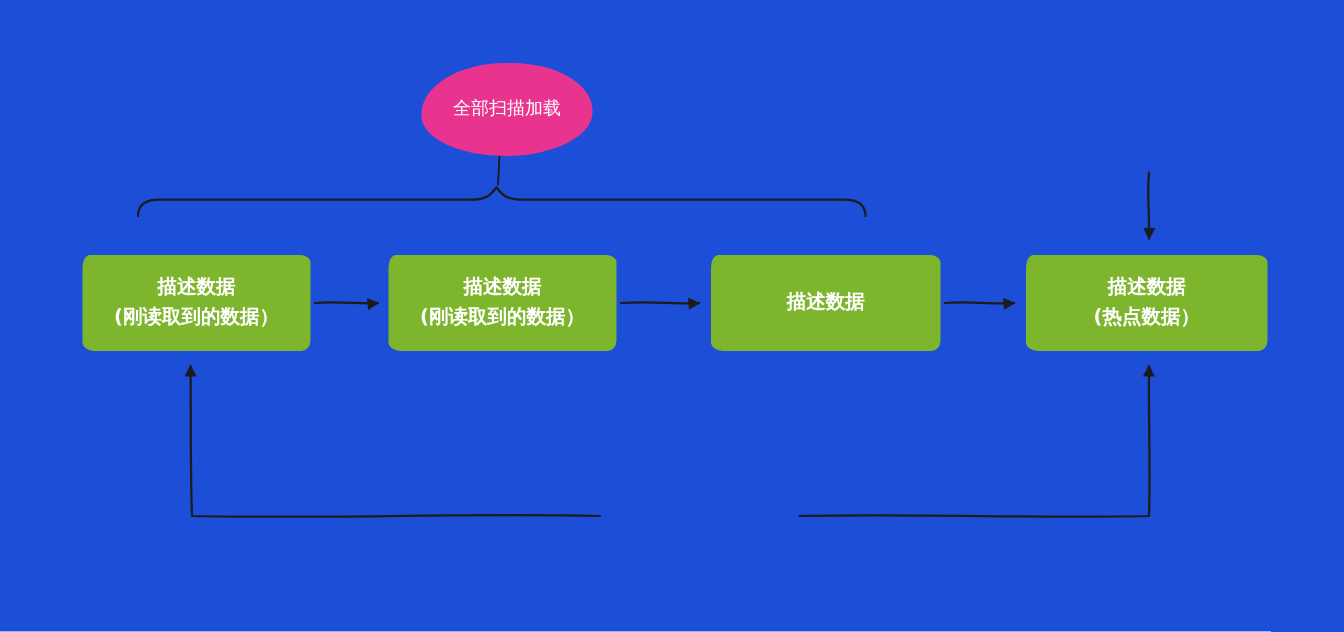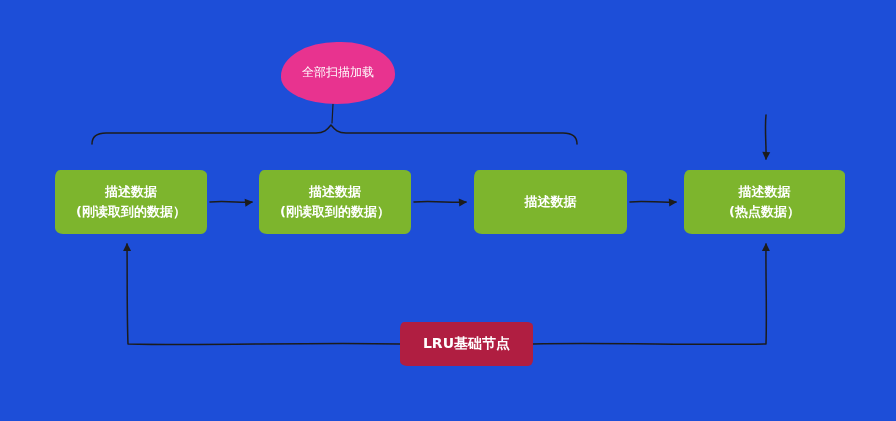--- a/index.html
+++ b/index.html
@@ -103,17 +103,14 @@
 
   <div class="node" style="left:474px;top:170px;width:153px;">
     <div>描述数据</div>
   </div>
 
   <div class="node" style="left:684px;top:170px;width:161px;">
     <div>描述数据</div>
     <div>(热点数据）</div>
   </div>
 
-  <div class="lru">
-    <span>LRU基础节点</span>
-  </div>
 
 </div>
 
 </body></html>

